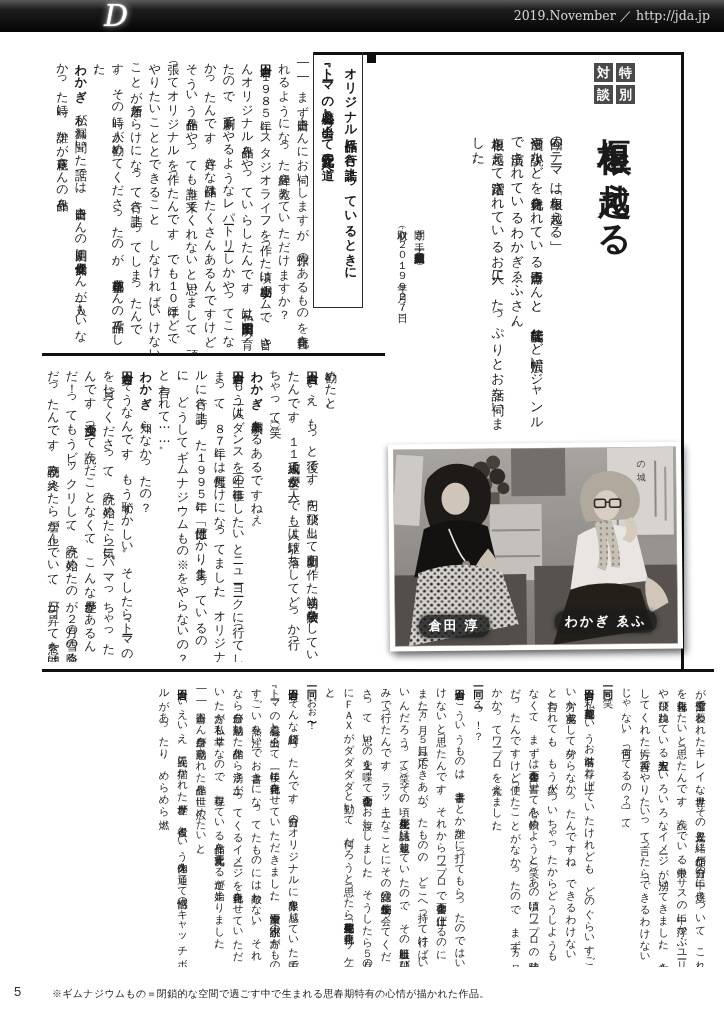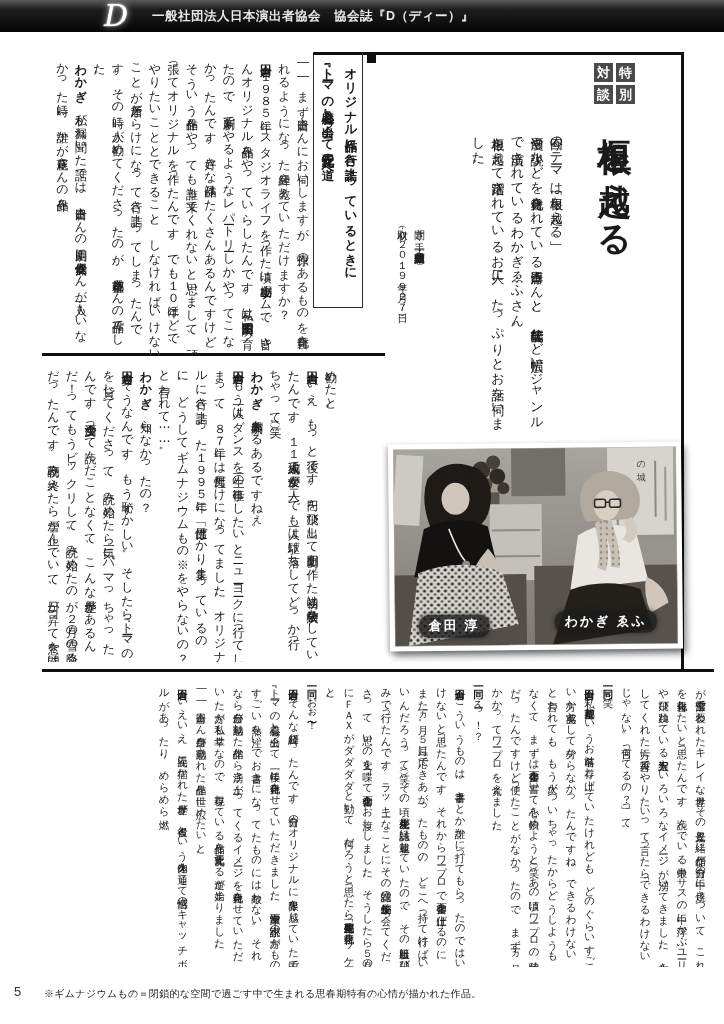--- a/index.html
+++ b/index.html
@@ -54,33 +54,33 @@
          padding:5px;box-sizing:border-box;transform:rotate(-0.6deg);
          box-shadow:4px 5px 7px rgba(0,0,0,.45), -2px 2px 5px rgba(0,0,0,.25);}
   .photo svg{display:block;}
   .cap{position:absolute;background:rgba(28,28,28,.82);color:#fff;
        font-family:"Liberation Sans",sans-serif;font-size:13px;font-weight:bold;
        padding:2px 10px 3px;border-radius:10px;letter-spacing:2px;
        box-shadow:0 0 5px rgba(28,28,28,.8);}
   .cap-left{left:29px;bottom:13px;}
   .cap-right{right:26px;bottom:16px;}
   
-  .footnote{position:absolute;left:44px;top:987px;font-family:"Liberation Sans",sans-serif;
+  .footnote{position:absolute;left:52px;top:987px;font-family:"Liberation Sans",sans-serif;
             font-size:10px;color:#222;letter-spacing:.3px;}
   .pagenum{position:absolute;left:14px;top:984px;font-family:"Liberation Sans",sans-serif;
            font-size:13px;color:#333;}
 </style>
 </head>
 <body>
 
 <div class="page">
 
   <div class="header">
     <span class="logo-d">D</span>
-    <span class="org">一般社団法人日本演出者協会　協会誌『D（ディー）』</span>
+    <span class="issue">2019.November ／ http://jda.jp</span>
   </div>
 
   <div class="rule" style="left:313px;top:52px;width:371px;height:3px;"></div>
   <div class="rule" style="left:681px;top:52px;width:3px;height:618px;"></div>
   <div class="rule" style="left:42px;top:353px;width:343px;height:2.5px;"></div>
   <div class="rule" style="left:42px;top:669px;width:672px;height:3px;"></div>
 
   <div class="badge">
     <span>対</span>
     <span>特</span>

